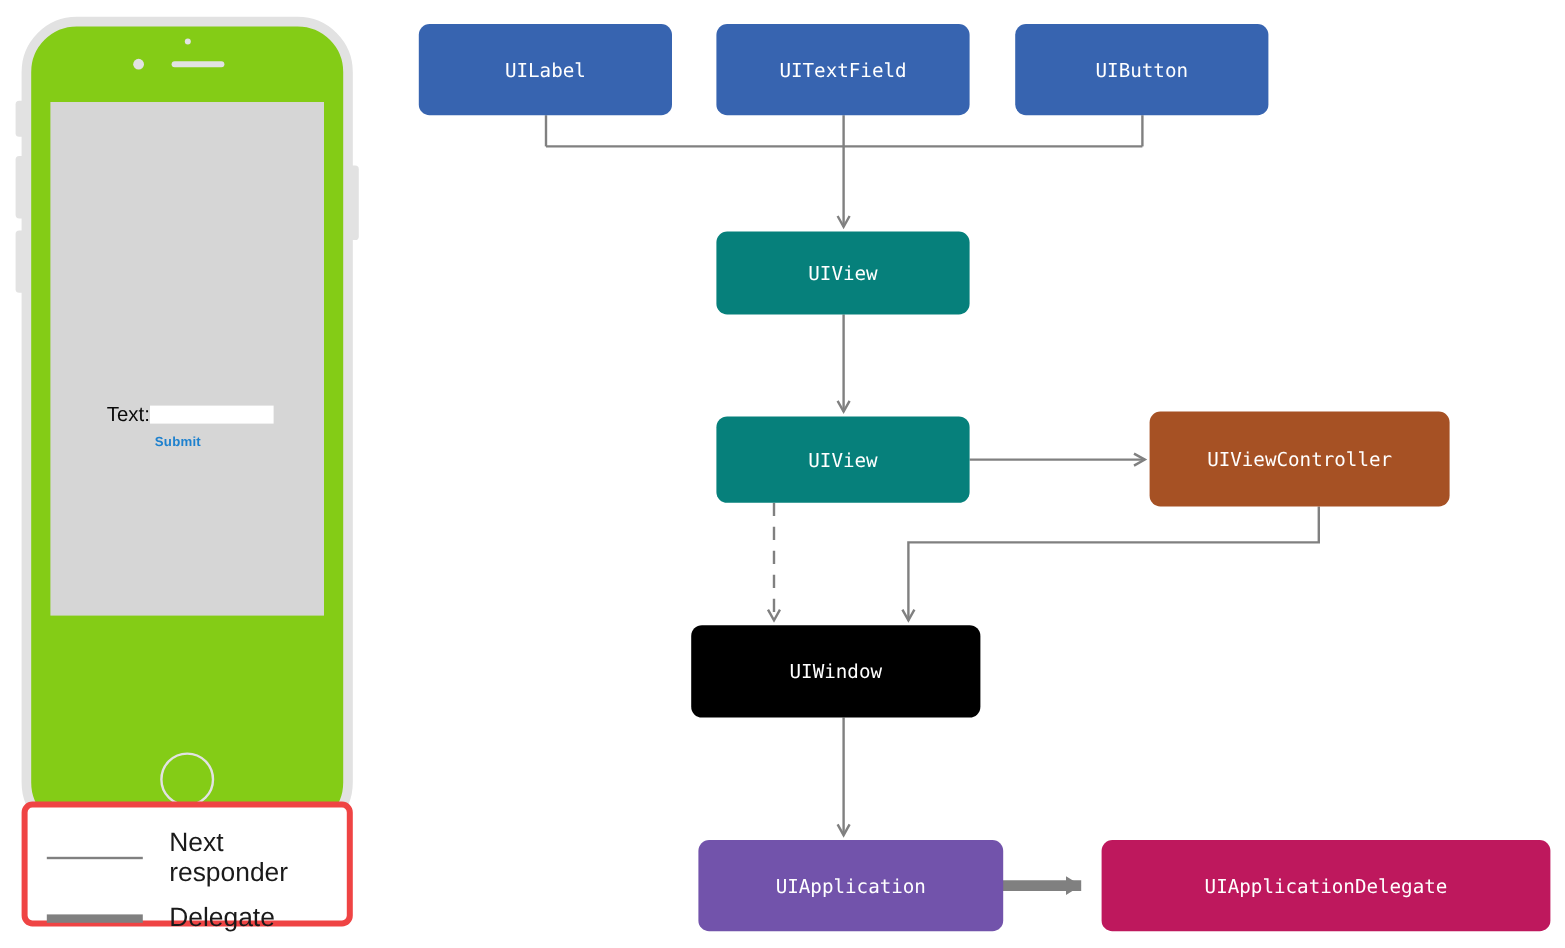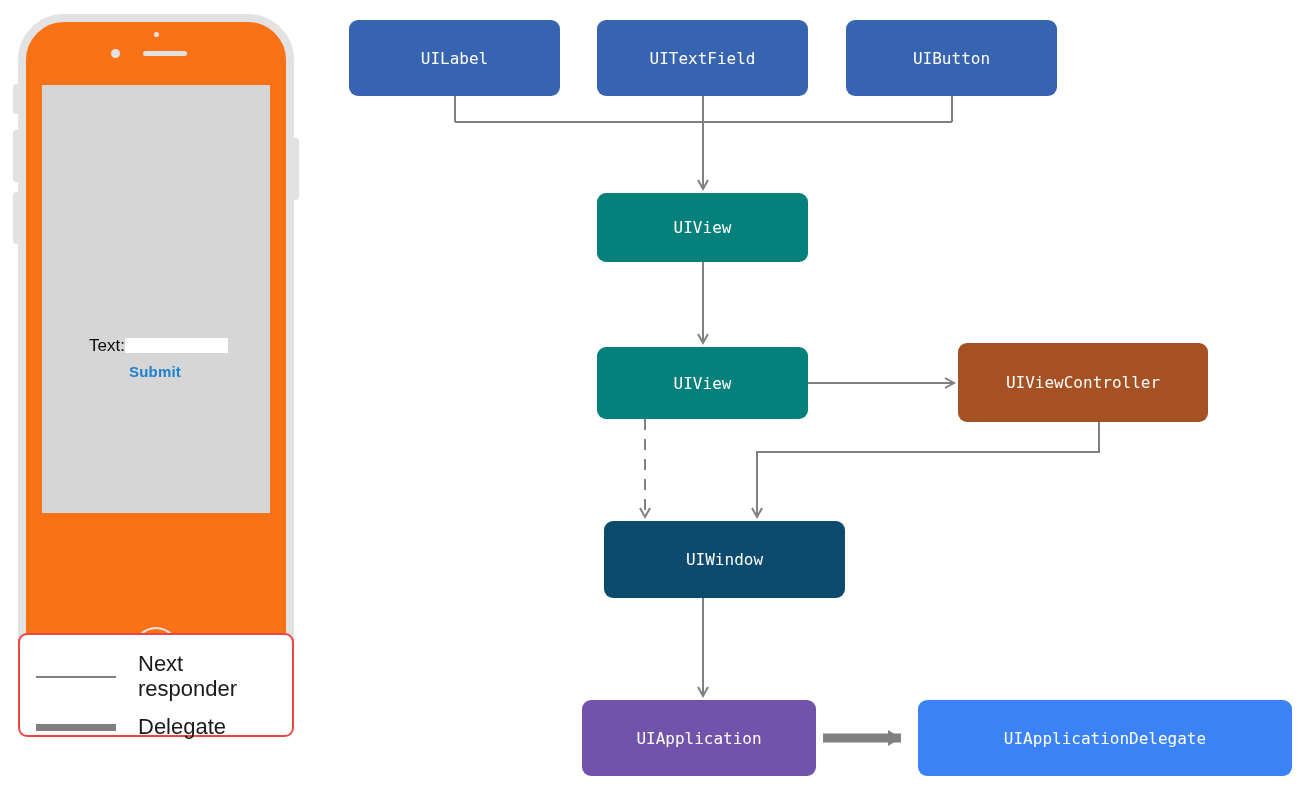--- a/index.html
+++ b/index.html
@@ -32,21 +32,21 @@
     user-select: none;
   }
 
   
   #phone {
     position: absolute;
     left: 18px; top: 14px;
     width: 276px; height: 684px;
     border: 8px solid #e2e2e2;
     border-radius: 46px;
-    background: #f97316;
+    background: #84cc16;
   }
   .phone-btn {
     position: absolute;
     background: #e2e2e2;
   }
   #btn-silent { left: -13px; top: 62px;  width: 6px; height: 30px; border-radius: 3px 0 0 3px; }
   #btn-volup  { left: -13px; top: 108px; width: 6px; height: 52px; border-radius: 3px 0 0 3px; }
   #btn-voldn  { left: -13px; top: 170px; width: 6px; height: 52px; border-radius: 3px 0 0 3px; }
   #btn-power  { right: -13px; top: 116px; width: 6px; height: 62px; border-radius: 0 3px 3px 0; }
 
@@ -104,33 +104,33 @@
     border: none;
     outline: none;
     padding: 0 2px;
     font-size: 11px;
     font-family: "Liberation Sans", sans-serif;
   }
   #submit-link {
     position: absolute;
     left: 87px; top: 278px;
     color: #1e81ce;
-    font-size: 15px;
+    font-size: 11px;
     font-weight: bold;
     font-family: "Liberation Sans", sans-serif;
     text-decoration: none;
     letter-spacing: .2px;
   }
 
   
   #legend {
     position: absolute;
-    left: 18px; top: 633px;
+    left: 18px; top: 668px;
     width: 276px; height: 104px;
-    border: 2px solid #ef4444;
+    border: 5px solid #ef4444;
     border-radius: 9px;
     background: #ffffff;
   }
   .legend-row {
     position: absolute;
     display: flex;
     align-items: center;
   }
   #legend-row-next { left: 16px; top: 17px; }
   #legend-row-delegate { left: 16px; top: 80px; }
@@ -246,25 +246,25 @@
   </div>
 
   <div class="node" style="left:597px;top:347px;width:211px;height:72px;background:#06807b;">
     <span>UIView</span>
   </div>
 
   <div class="node" style="left:958px;top:343px;width:250px;height:79px;background:#a65124;">
     <span>UIViewController</span>
   </div>
 
-  <div class="node" style="left:604px;top:521px;width:241px;height:77px;background:#0c4a6e;">
+  <div class="node" style="left:576px;top:521px;width:241px;height:77px;background:#000000;">
     <span>UIWindow</span>
   </div>
 
-  <div class="node" style="left:582px;top:700px;width:234px;height:76px;background:#7253ab;">
+  <div class="node" style="left:582px;top:700px;width:254px;height:76px;background:#7253ab;">
     <span>UIApplication</span>
   </div>
 
-  <div class="node" style="left:918px;top:700px;width:374px;height:76px;background:#3b82f6;justify-content:center;">
+  <div class="node" style="left:918px;top:700px;width:374px;height:76px;background:#be185d;justify-content:center;">
     <span>UIApplicationDelegate</span>
   </div>
 
 </div>
 
 </body></html>

